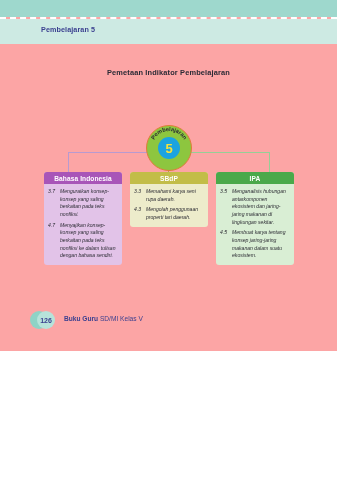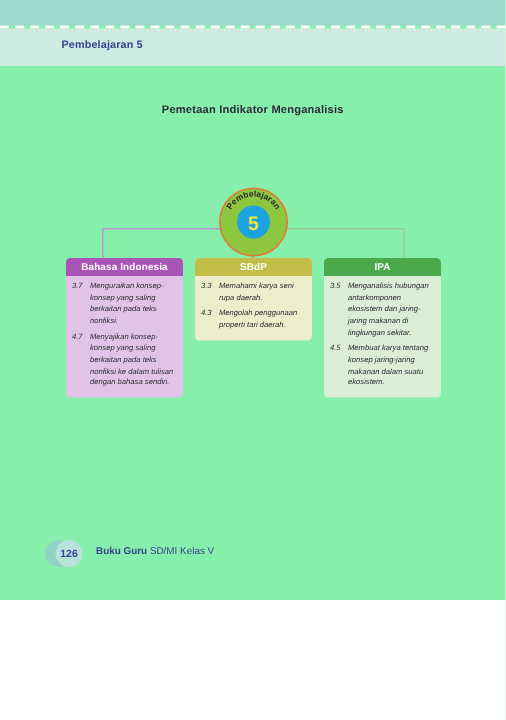--- a/index.html
+++ b/index.html
@@ -4,22 +4,22 @@
 <style>
   * { box-sizing: border-box; margin: 0; padding: 0; }
   html, body {
     width: 337px; height: 480px;
     background: #ffffff;
     font-family: "Liberation Sans", sans-serif;
     overflow: hidden;
   }
   #page {
     position: relative;
-    width: 337px; height: 400px;
-    background: #86efac;
+    width: 337px; height: 351px;
+    background: #fca5a5;
   }
 
   
   .header-band { position: absolute; left: 0; top: 0; width: 337px; height: 50px; }
   .band-top {
     position: absolute; left: 0; top: 0; width: 100%; height: 17px;
     background: #9ed8cd;
   }
   .band-dash {
     position: absolute; left: 0; top: 17px; width: 100%; height: 2px;
@@ -125,21 +125,21 @@
 
 <div id="page">
 
   <div class="header-band">
     <div class="band-top"></div>
     <div class="band-dash"></div>
     <div class="band-bottom"></div>
     <div class="band-label">Pembelajaran 5</div>
   </div>
 
-  <div class="page-title">Pemetaan Indikator Menganalisis</div>
+  <div class="page-title">Pemetaan Indikator Pembelajaran</div>
 
   <div class="conn conn-left-h"></div>
   <div class="conn conn-left-v"></div>
   <div class="conn conn-right-h"></div>
   <div class="conn conn-right-v"></div>
   <div class="conn conn-stem"></div>
 
   <div class="badge">
     <div class="badge-ring"></div>
     <svg class="badge-curve" viewBox="0 0 46 46">

